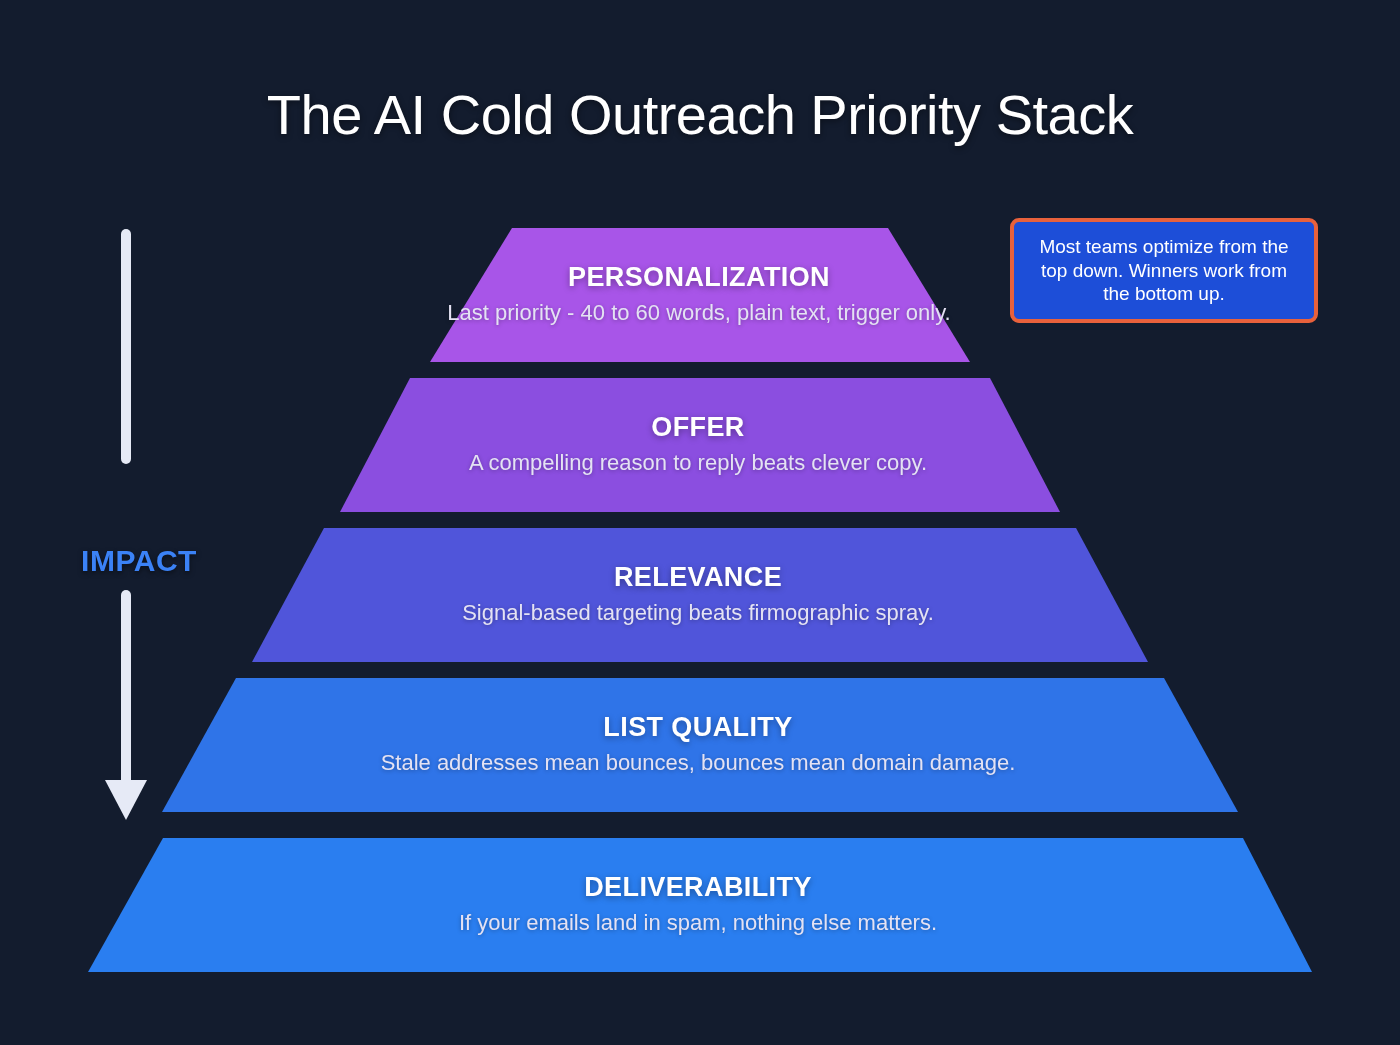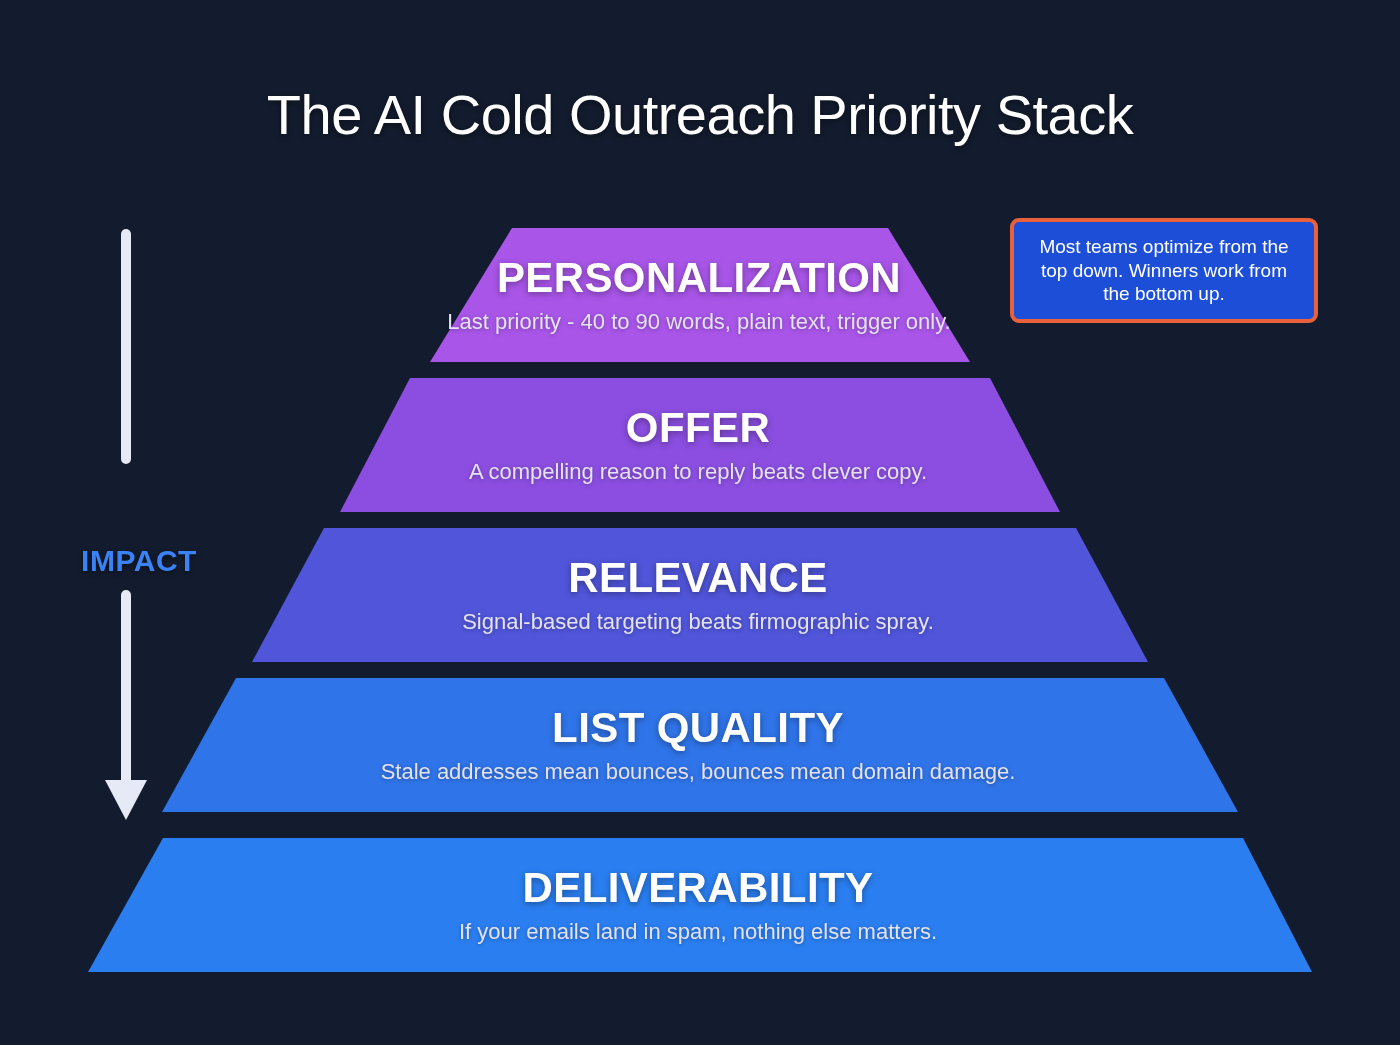--- a/index.html
+++ b/index.html
@@ -112,21 +112,21 @@
     position: absolute;
     inset: 0;
   }
   .tier-body {
     position: relative;
     width: 100%;
     text-align: center;
     padding: 0 4px;
   }
   .tier-title {
-    font-size: 42px;
+    font-size: 27px;
     font-weight: bold;
     color: #ffffff;
     letter-spacing: 0.4px;
     text-shadow: 0 2px 6px rgba(0,0,0,0.35);
     line-height: 1.15;
   }
   .tier-desc {
     margin-top: 6px;
     font-size: 22px;
     line-height: 1.28;
@@ -165,21 +165,21 @@
 </div>
 
 <div id="pyramid">
 
   <div class="tier" id="tier-0">
     <svg class="tier-shape" viewBox="0 0 540 134" preserveAspectRatio="none">
       <polygon points="82,0 458,0 540,134 0,134" fill="#a855e8"></polygon>
     </svg>
     <div class="tier-body">
       <div class="tier-title">PERSONALIZATION</div>
-      <div class="tier-desc">Last priority - 40 to 90 words, plain text, trigger only.</div>
+      <div class="tier-desc">Last priority - 40 to 60 words, plain text, trigger only.</div>
     </div>
   </div>
 
   <div class="tier" id="tier-1">
     <svg class="tier-shape" viewBox="0 0 720 134" preserveAspectRatio="none">
       <polygon points="70,0 650,0 720,134 0,134" fill="#8b4ee0"></polygon>
     </svg>
     <div class="tier-body">
       <div class="tier-title">OFFER</div>
       <div class="tier-desc">A compelling reason to reply beats clever copy.</div>

